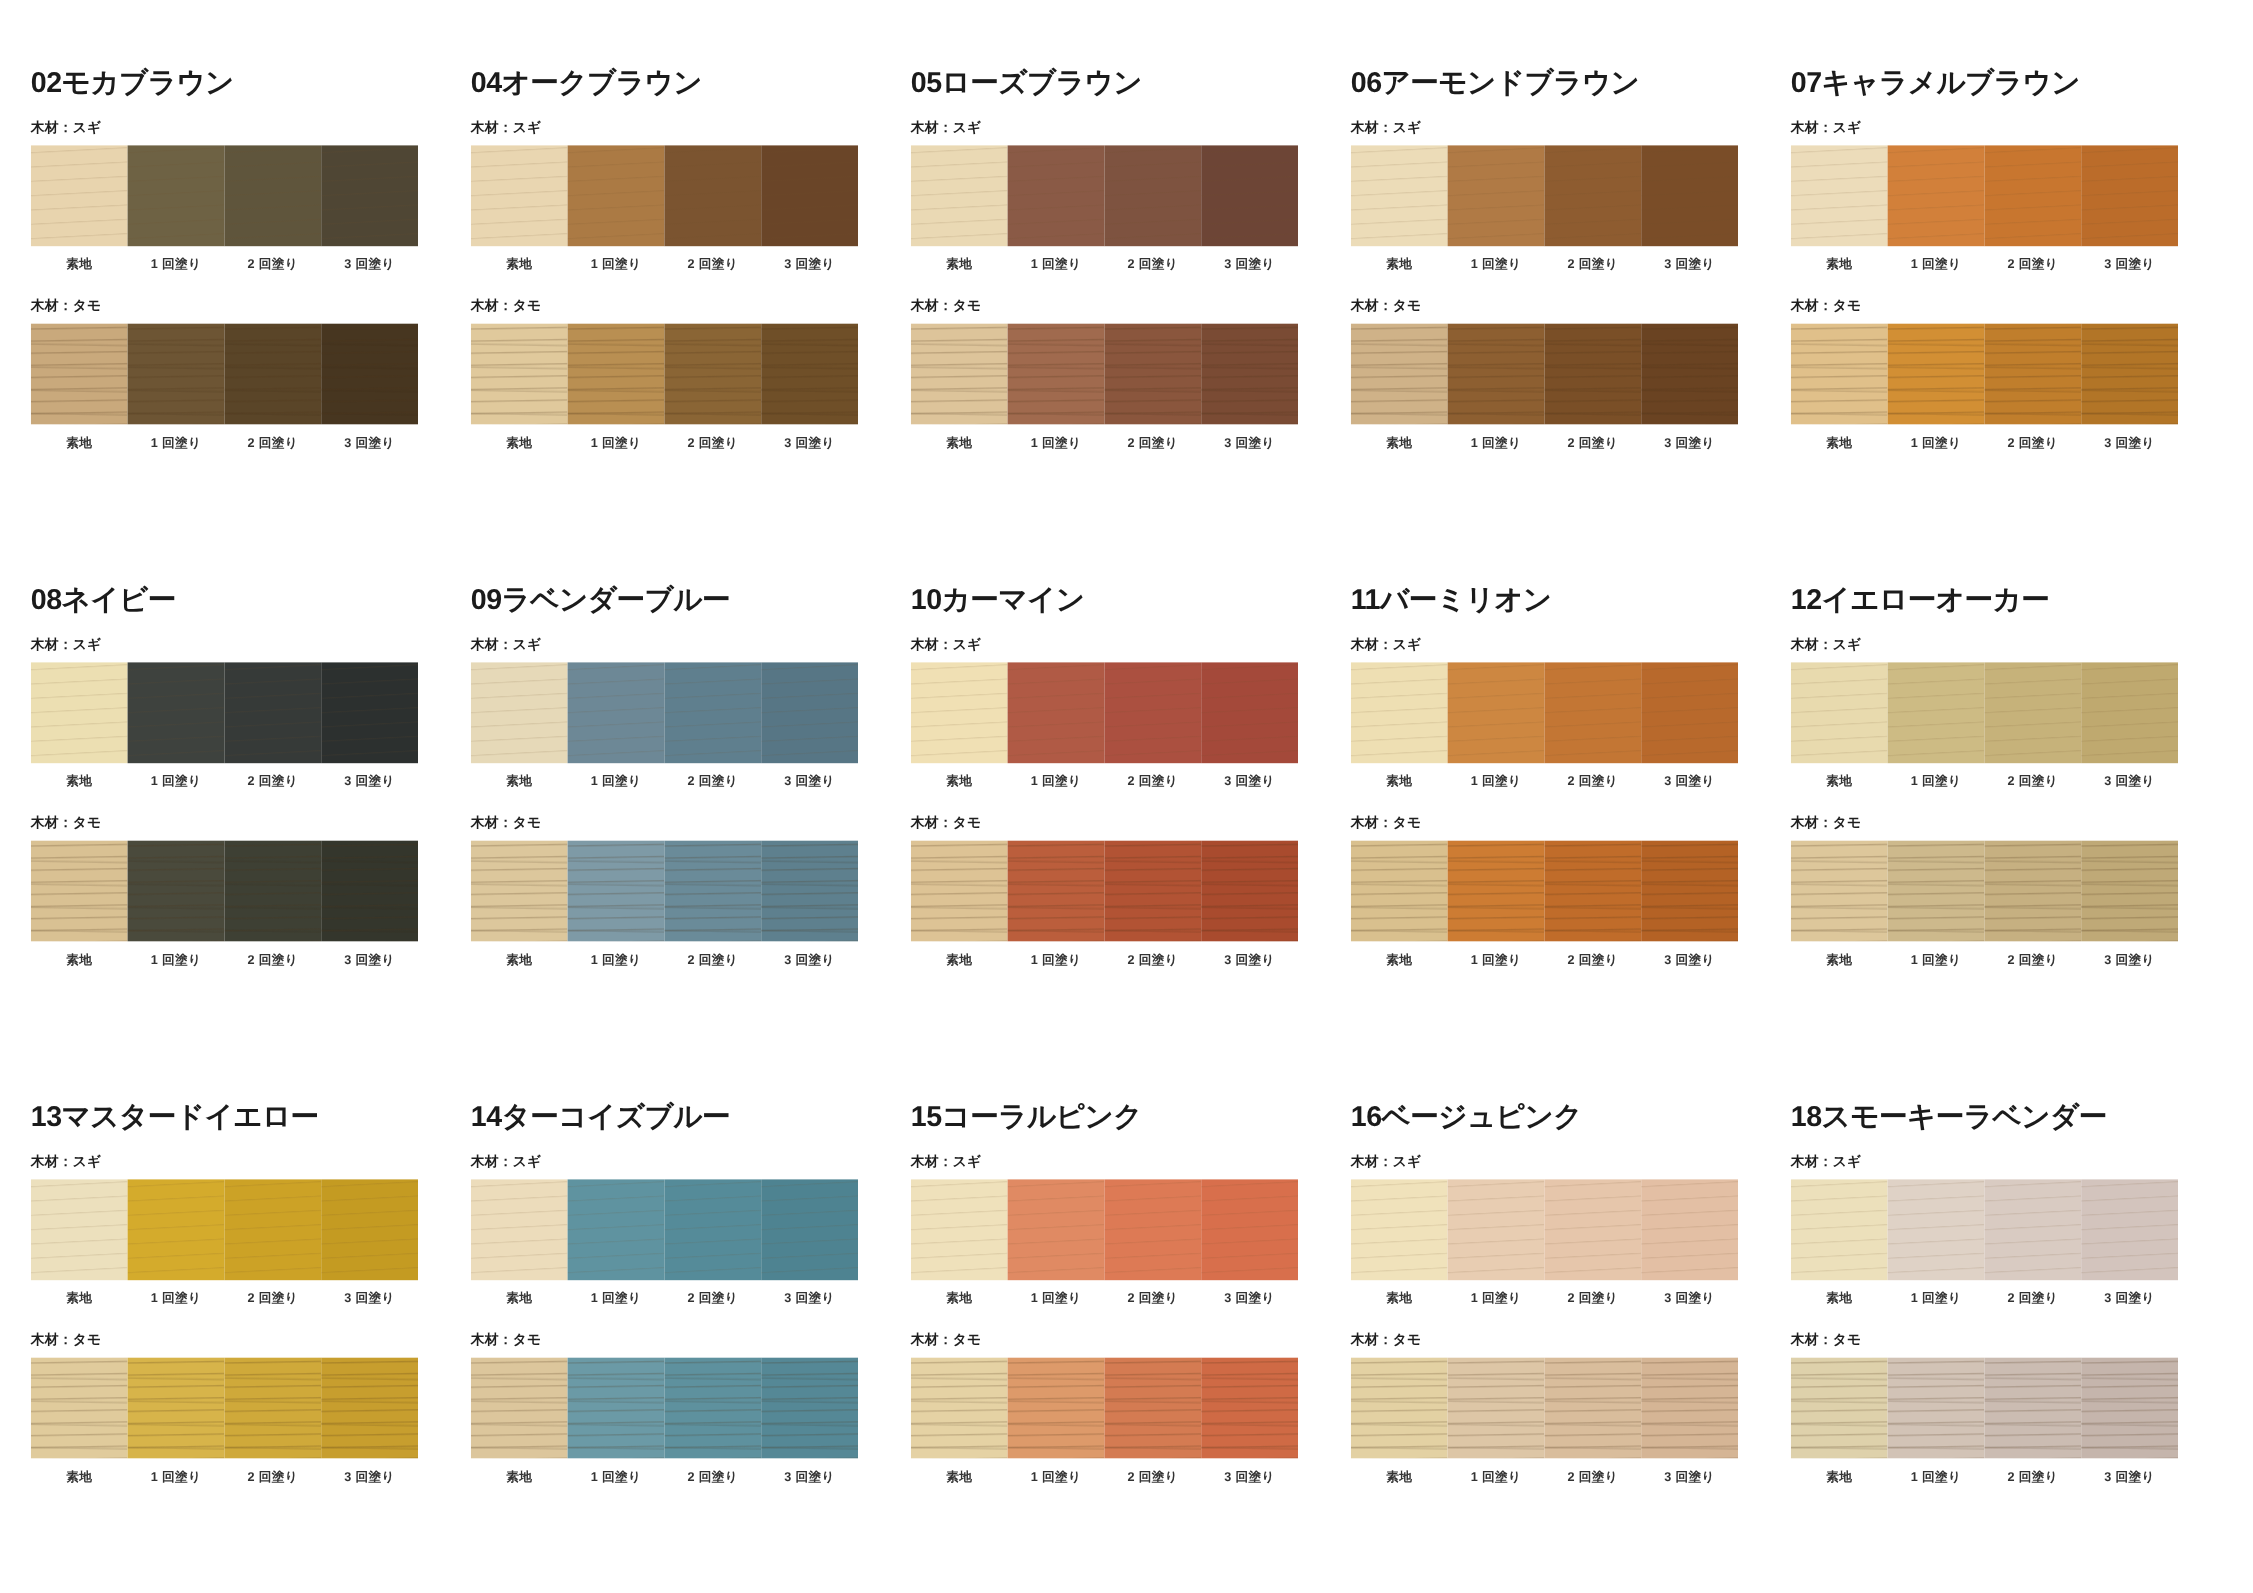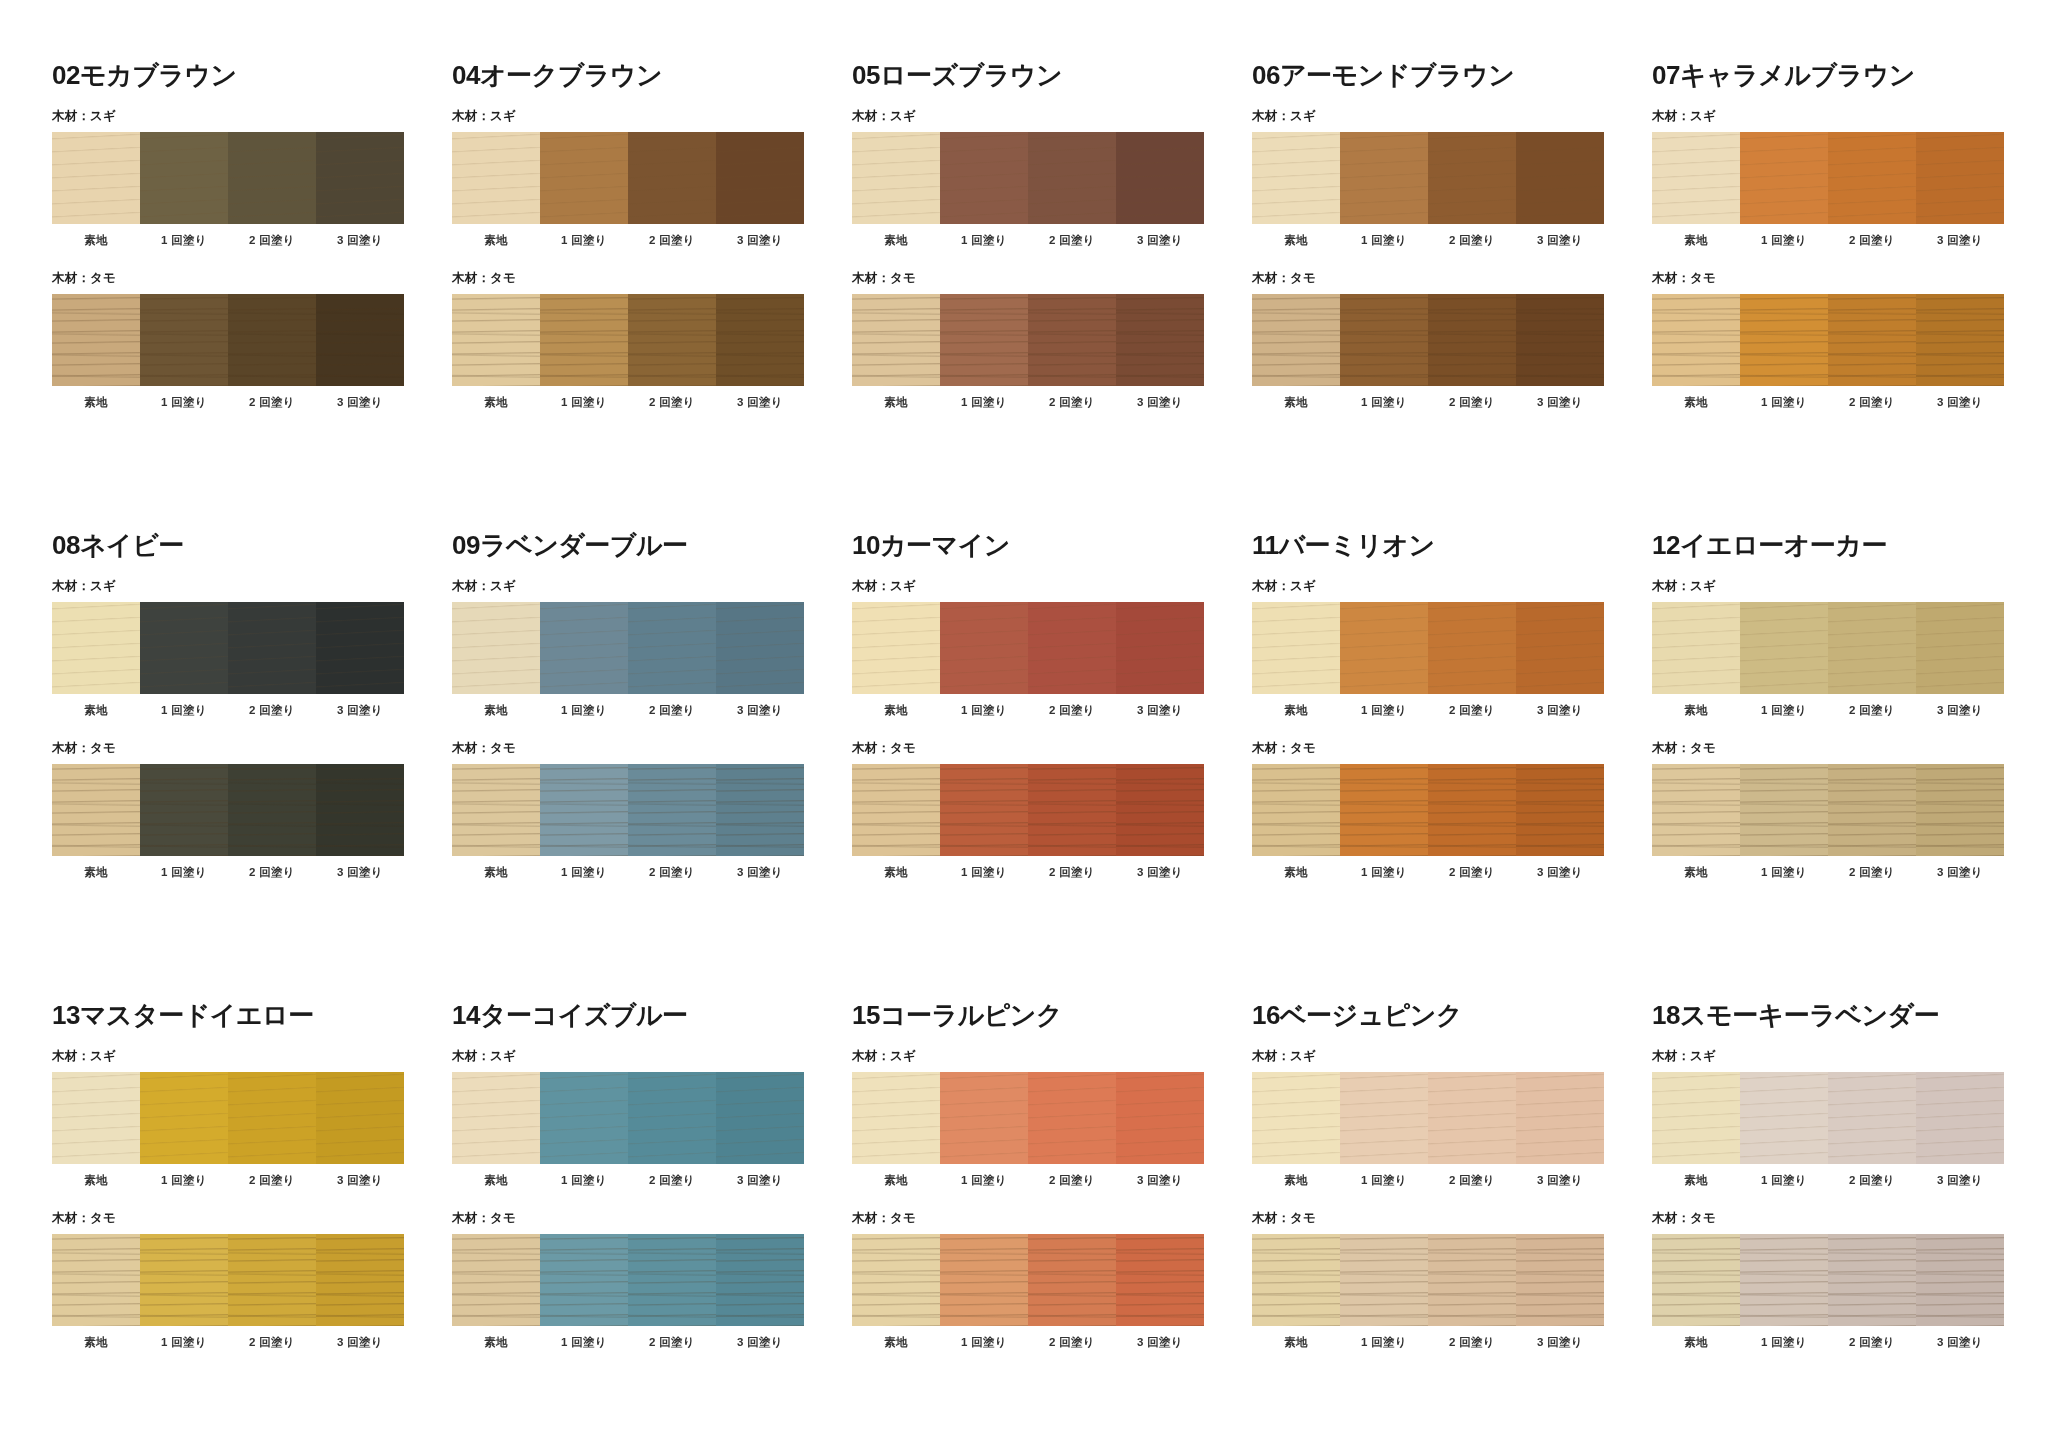--- a/index.html
+++ b/index.html
@@ -10,21 +10,21 @@
     height: 1448px;
     background: #ffffff;
     font-family: "Liberation Sans", "DejaVu Sans", sans-serif;
     color: #1a1a1a;
     overflow: hidden;
   }
 
   #sheet {
     width: 2048px;
     height: 1448px;
-    padding: 62px 52px 0 52px;
+    padding: 62px 52px 0 28px;
     position: relative;
   }
 
   .grid {
     display: grid;
     grid-template-columns: repeat(5, 400px);
     grid-template-rows: repeat(3, 1fr);
     column-gap: 0px;
     row-gap: 0px;
     width: 2000px;

